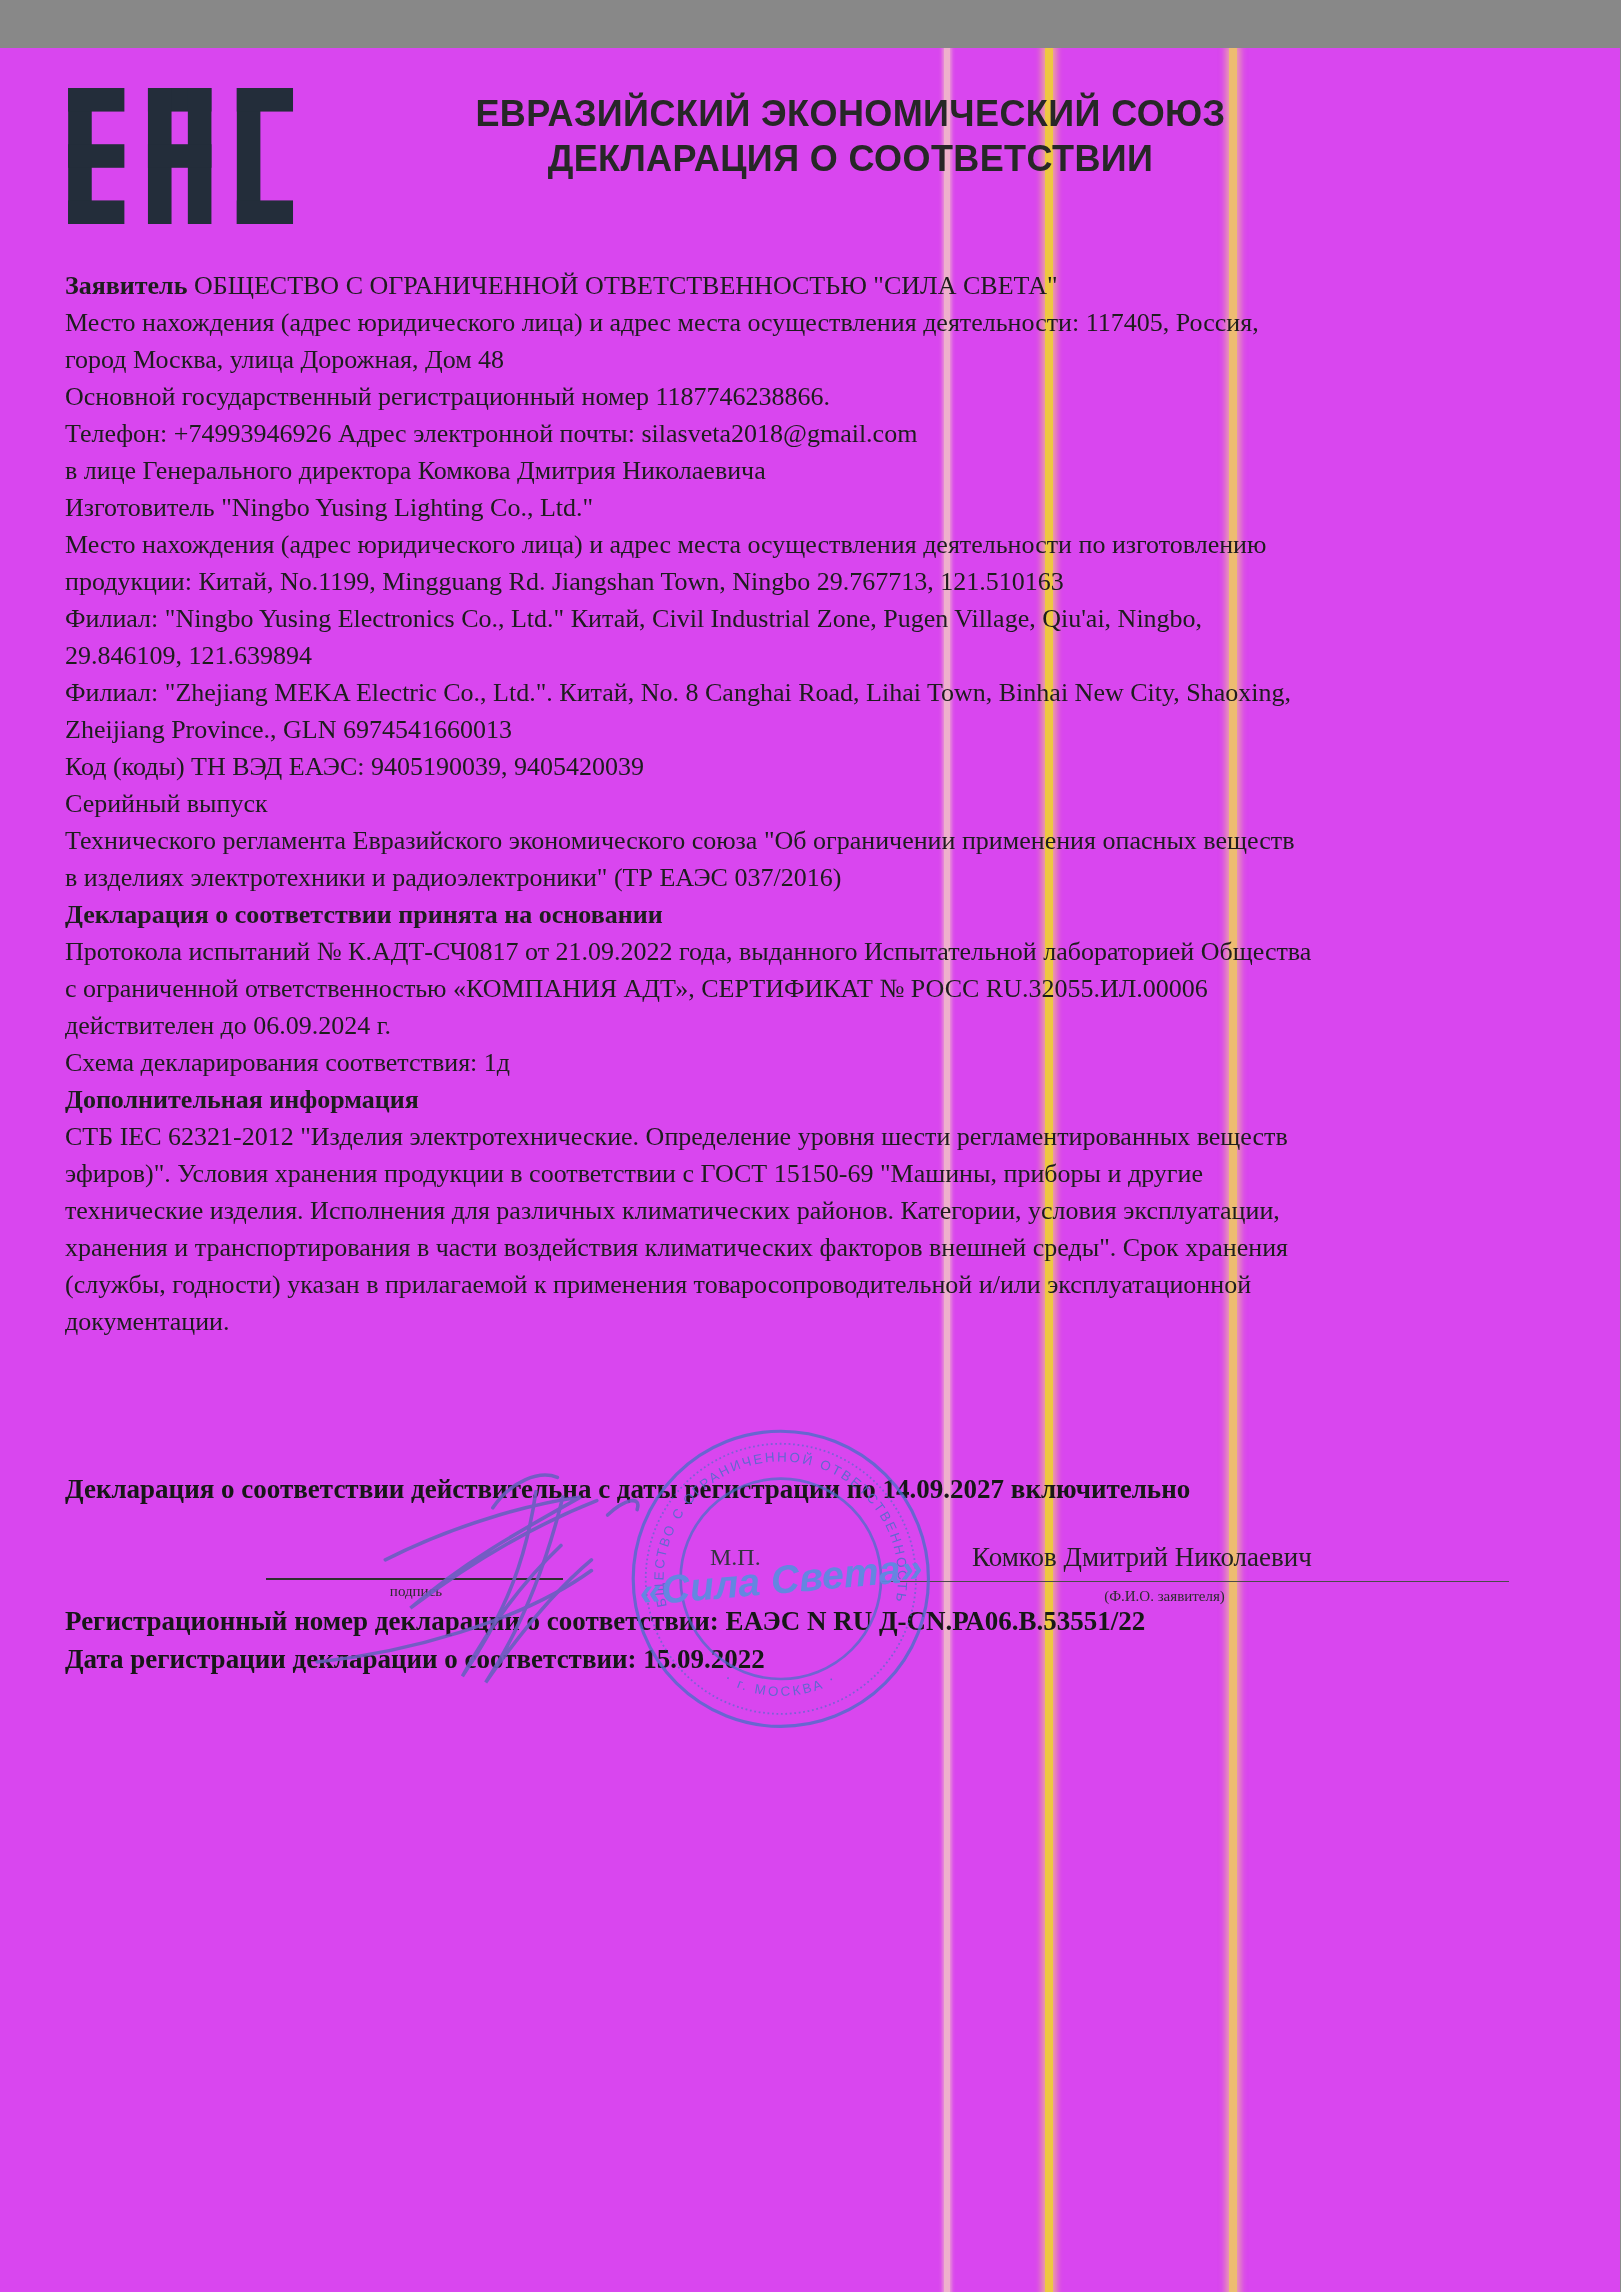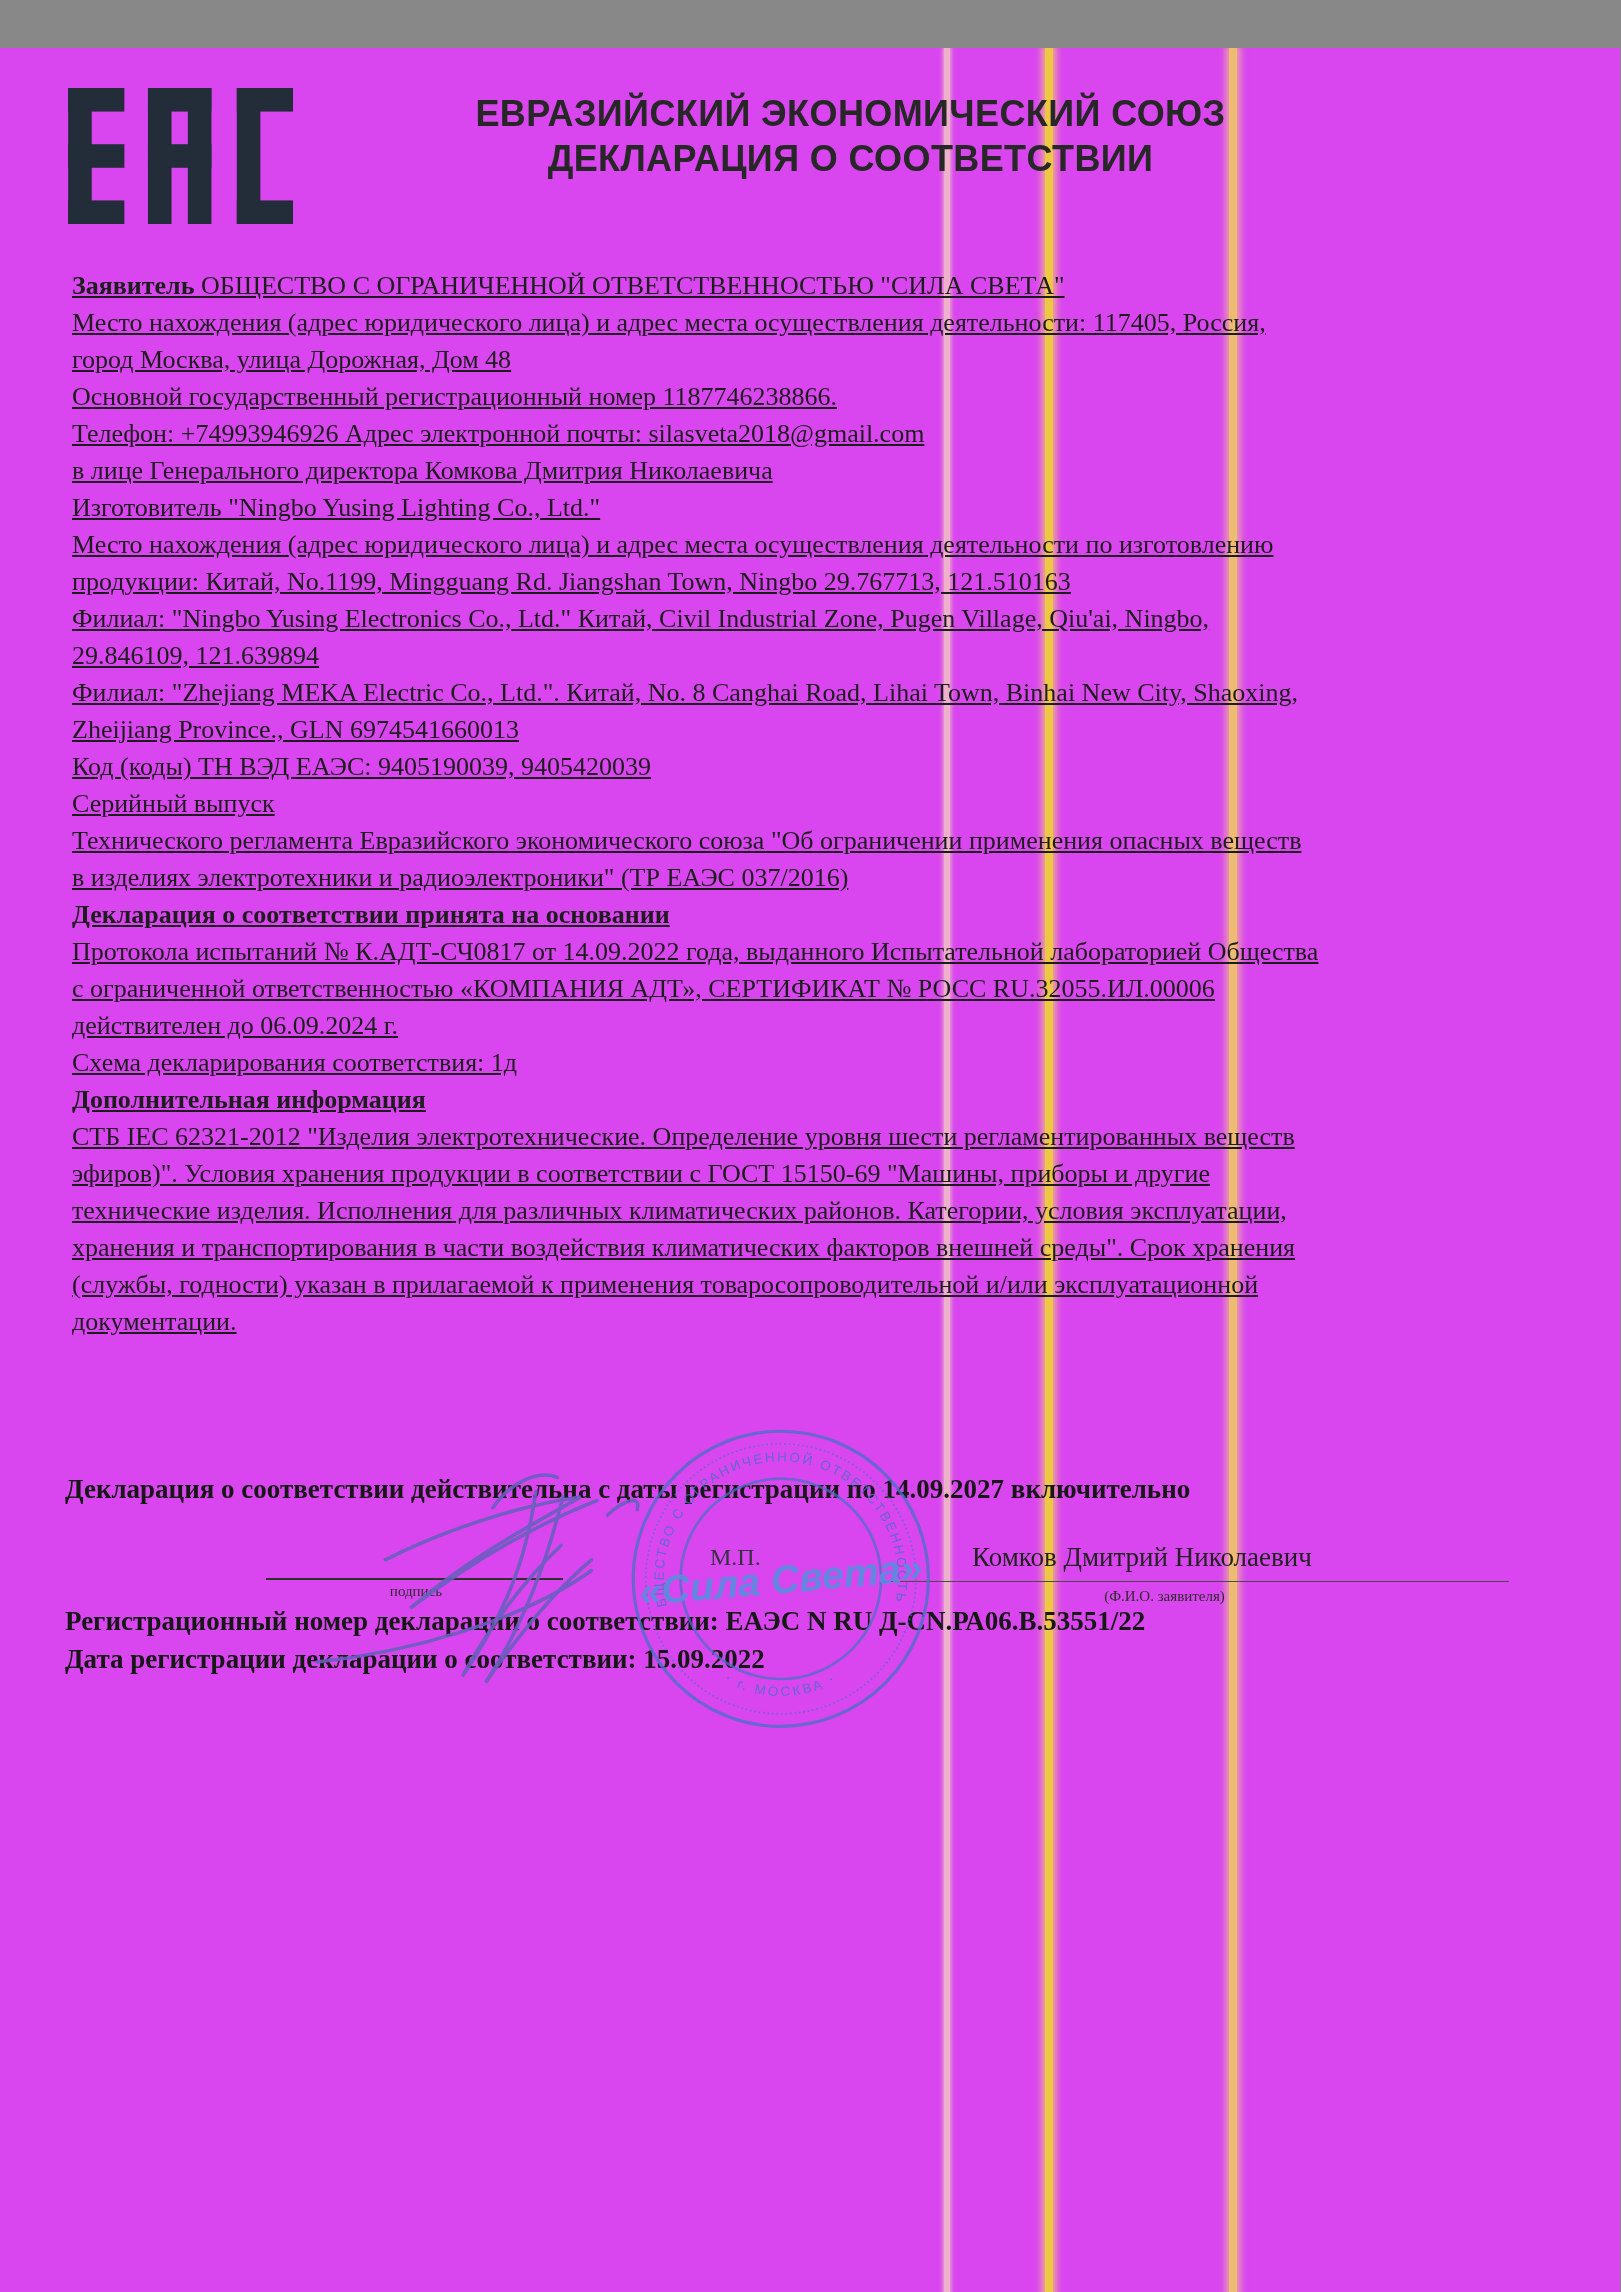--- a/index.html
+++ b/index.html
@@ -21,21 +21,21 @@
   
   #eac-logo{position:absolute;left:67px;top:40px;width:229px;height:136px;}
   #doc-title{
     position:absolute;left:376px;top:43px;width:949px;
     text-align:center;font-family:"Liberation Sans", sans-serif;
     font-weight:bold;font-size:36px;line-height:45px;color:#272727;
     letter-spacing:0.4px;
   }
 
   
-  #body-lines{position:absolute;left:72px;top:219px;width:1522px;text-decoration:underline;}
+  #body-lines{position:absolute;left:65px;top:219px;width:1522px;}
   .bodyline{white-space:nowrap;font-size:26px;line-height:37px;height:37px;color:#1d1d1d;}
   .bodyline .b{font-weight:bold;}
 
   .boldline{position:absolute;left:65px;white-space:nowrap;font-size:27px;font-weight:bold;color:#171717;}
   #validity-line{top:1426px;}
   #reg-number-line{top:1558px;}
   #reg-date-line{top:1596px;}
 
   
   #signature-rule{position:absolute;left:266px;top:1530px;width:297px;height:1.8px;background:#2f2f2f;}
@@ -95,21 +95,21 @@
       <div class="bodyline"><span>продукции: Китай, No.1199, Mingguang Rd. Jiangshan Town, Ningbo 29.767713, 121.510163</span></div>
       <div class="bodyline"><span>Филиал: "Ningbo Yusing Electronics Co., Ltd." Китай, Civil Industrial Zone, Pugen Village, Qiu'ai, Ningbo,</span></div>
       <div class="bodyline"><span>29.846109, 121.639894</span></div>
       <div class="bodyline"><span>Филиал: "Zhejiang MEKA Electric Co., Ltd.". Китай, No. 8 Canghai Road, Lihai Town, Binhai New City, Shaoxing,</span></div>
       <div class="bodyline"><span>Zheijiang Province., GLN 6974541660013</span></div>
       <div class="bodyline"><span>Код (коды) ТН ВЭД ЕАЭС: 9405190039, 9405420039</span></div>
       <div class="bodyline"><span>Серийный выпуск</span></div>
       <div class="bodyline"><span>Технического регламента Евразийского экономического союза "Об ограничении применения опасных веществ</span></div>
       <div class="bodyline"><span>в изделиях электротехники и радиоэлектроники" (ТР ЕАЭС 037/2016)</span></div>
       <div class="bodyline"><span class="b">Декларация о соответствии принята на основании</span></div>
-      <div class="bodyline"><span>Протокола испытаний № К.АДТ-СЧ0817 от 14.09.2022 года, выданного Испытательной лабораторией Общества</span></div>
+      <div class="bodyline"><span>Протокола испытаний № К.АДТ-СЧ0817 от 21.09.2022 года, выданного Испытательной лабораторией Общества</span></div>
       <div class="bodyline"><span>с ограниченной ответственностью «КОМПАНИЯ АДТ», СЕРТИФИКАТ № РОСС RU.32055.ИЛ.00006</span></div>
       <div class="bodyline"><span>действителен до 06.09.2024 г.</span></div>
       <div class="bodyline"><span>Схема декларирования соответствия: 1д</span></div>
       <div class="bodyline"><span class="b">Дополнительная информация</span></div>
       <div class="bodyline"><span>СТБ IEC 62321-2012 "Изделия электротехнические. Определение уровня шести регламентированных веществ</span></div>
       <div class="bodyline"><span>эфиров)". Условия хранения продукции в соответствии с ГОСТ 15150-69 "Машины, приборы и другие</span></div>
       <div class="bodyline"><span>технические изделия. Исполнения для различных климатических районов. Категории, условия эксплуатации,</span></div>
       <div class="bodyline"><span>хранения и транспортирования в части воздействия климатических факторов внешней среды". Срок хранения</span></div>
       <div class="bodyline"><span>(службы, годности) указан в прилагаемой к применения товаросопроводительной и/или эксплуатационной</span></div>
       <div class="bodyline"><span>документации.</span></div>

